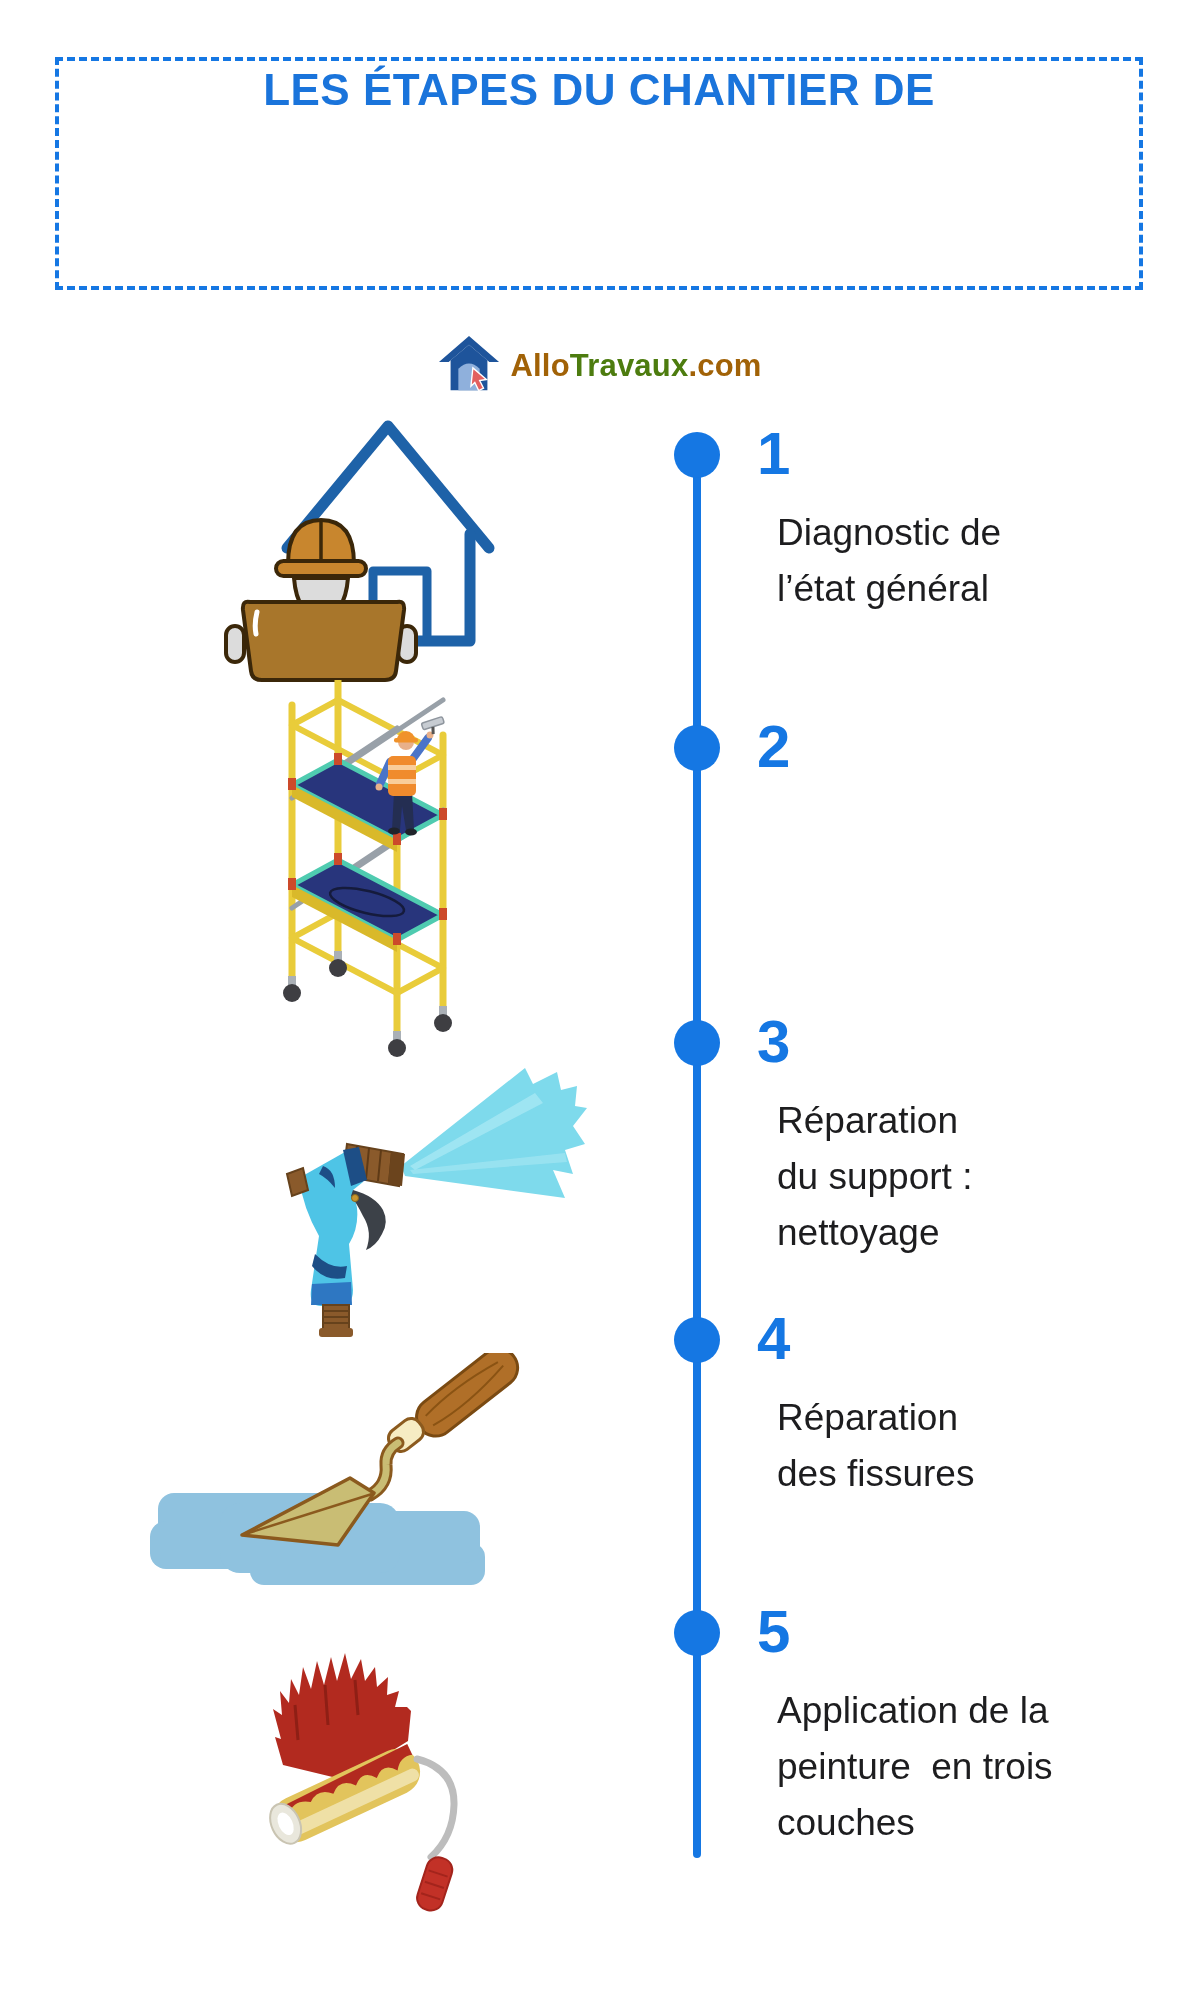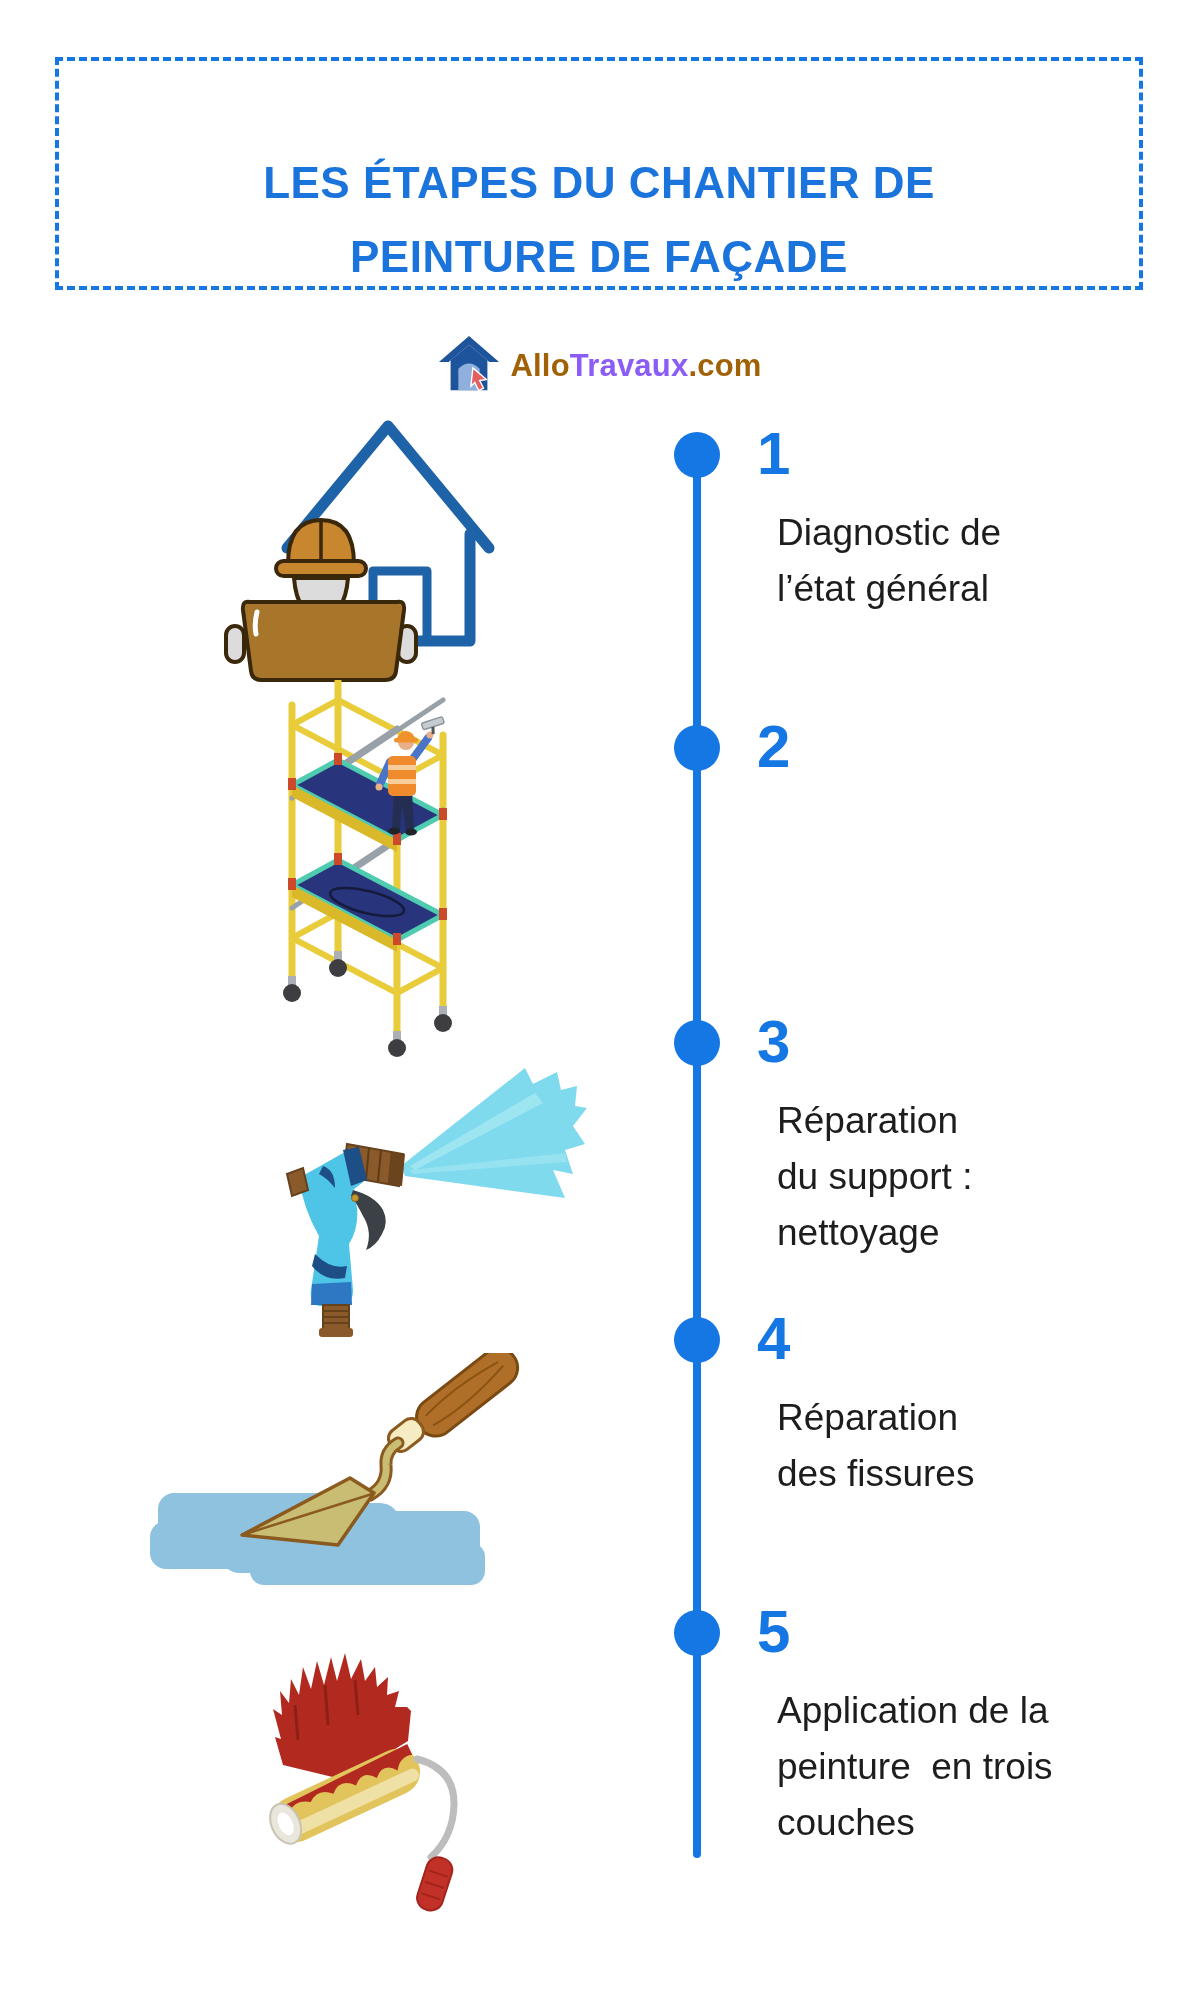--- a/index.html
+++ b/index.html
@@ -1,27 +1,27 @@
 <!DOCTYPE html>
 <html><head>
 <meta charset="utf-8">
 <style>
   html,body{margin:0;padding:0;background:#fff;}
   .page{position:relative;width:1200px;height:2000px;background:#FFFFFF;overflow:hidden;
         font-family:"Liberation Sans", sans-serif;}
 
   
   .title-box{position:absolute;left:55px;top:57px;width:1088px;height:233px;box-sizing:border-box;
-             border:4px dashed #1577E3;display:flex;flex-direction:column;align-items:center;justify-content:flex-end;gap:16px;}
+             border:4px dashed #1577E3;display:flex;flex-direction:column;align-items:center;justify-content:space-between;gap:16px;}
   .title-line{color:#1A74DB;font-weight:bold;font-size:44px;line-height:1.32;letter-spacing:.5px;text-align:center;}
 
   
   .logo{position:absolute;left:0;top:330px;width:1200px;height:72px;display:flex;align-items:center;justify-content:center;gap:10px;}
   .logo-text{font-size:31px;font-weight:bold;letter-spacing:.2px;white-space:nowrap;}
-  .logo-navy{color:#a16207;} .logo-coral{color:#8b5cf6;}
+  .logo-navy{color:#a16207;} .logo-coral{color:#4d7c0f;}
 
   
   .tl-line{position:absolute;left:693px;top:455px;width:8px;height:1403px;background:#1577E3;border-radius:4px;}
   .dot{position:absolute;left:674px;width:46px;height:46px;border-radius:50%;background:#1577E3;}
   .dot.s1{top:432px}.dot.s2{top:725px}.dot.s3{top:1020px}.dot.s4{top:1317px}.dot.s5{top:1610px}
   .num{position:absolute;left:757px;font-size:60px;font-weight:bold;color:#1577E3;line-height:1;}
   .num.s1{top:424px}.num.s2{top:717px}.num.s3{top:1012px}.num.s4{top:1309px}.num.s5{top:1602px}
   .lbl{position:absolute;left:757px;width:330px;font-size:37px;line-height:56px;color:#1D1D1F;white-space:pre-wrap;margin-left:20px;}
   .lbl.s1{top:505px}.lbl.s2{top:798px}.lbl.s3{top:1093px}.lbl.s4{top:1390px}.lbl.s5{top:1683px}
 
@@ -34,21 +34,20 @@
   .illu.i5{left:225px;top:1645px;width:250px;height:295px;}
   .illu svg{display:block;width:100%;height:100%;}
 </style>
 </head>
 <body>
 
 <div class="page">
 
   <div class="title-box">
     <div class="title-line">LES ÉTAPES DU CHANTIER DE</div>
-    <div class="title-line">PEINTURE DE FAÇADE</div>
   </div>
 
   <div class="logo">
     <span>
       <svg width="62" height="62" viewBox="0 0 64 62">
         <path d="M32 2 L1 29 L11 29 L32 11 L53 29 L63 29 Z" fill="#1E549B"></path>
         <path d="M13 27 L32 11 L51 27 L51 58 L13 58 Z" fill="#1E549B"></path>
         <path d="M21 58 L21 36 Q32 25 43 36 L43 58 Z" fill="#8FB0DC"></path>
         <path d="M36 35 L50 47 L43 48 L47 56 L42 58.5 L38 50 L34 54 Z" fill="#E25F5F" stroke="#FFFFFF" stroke-width="1.4"></path>
       </svg>

